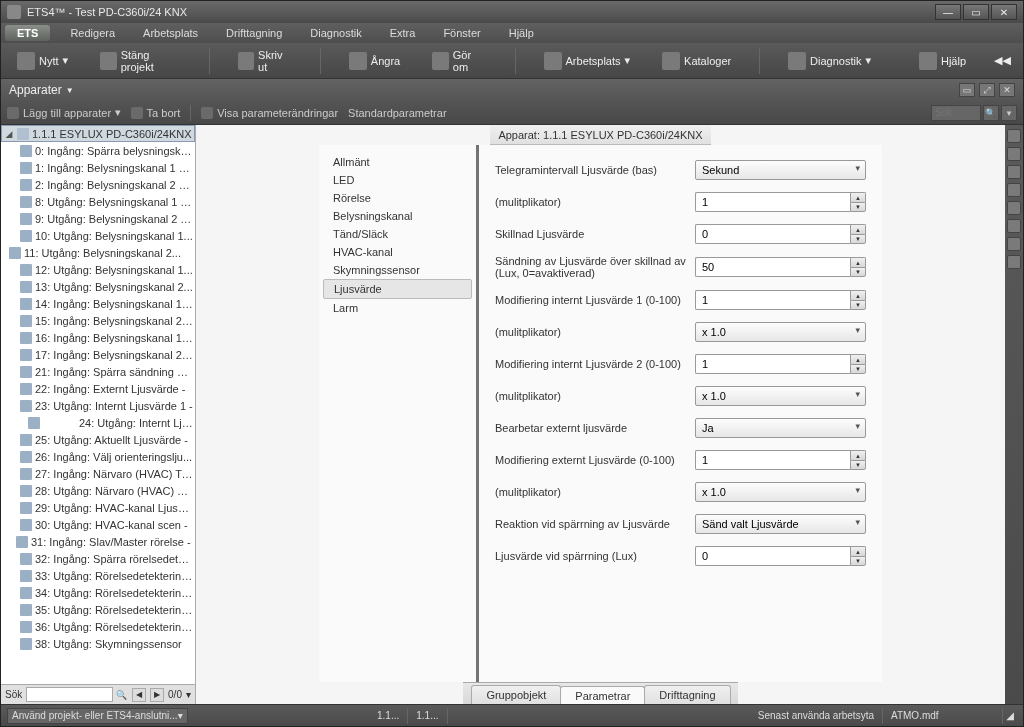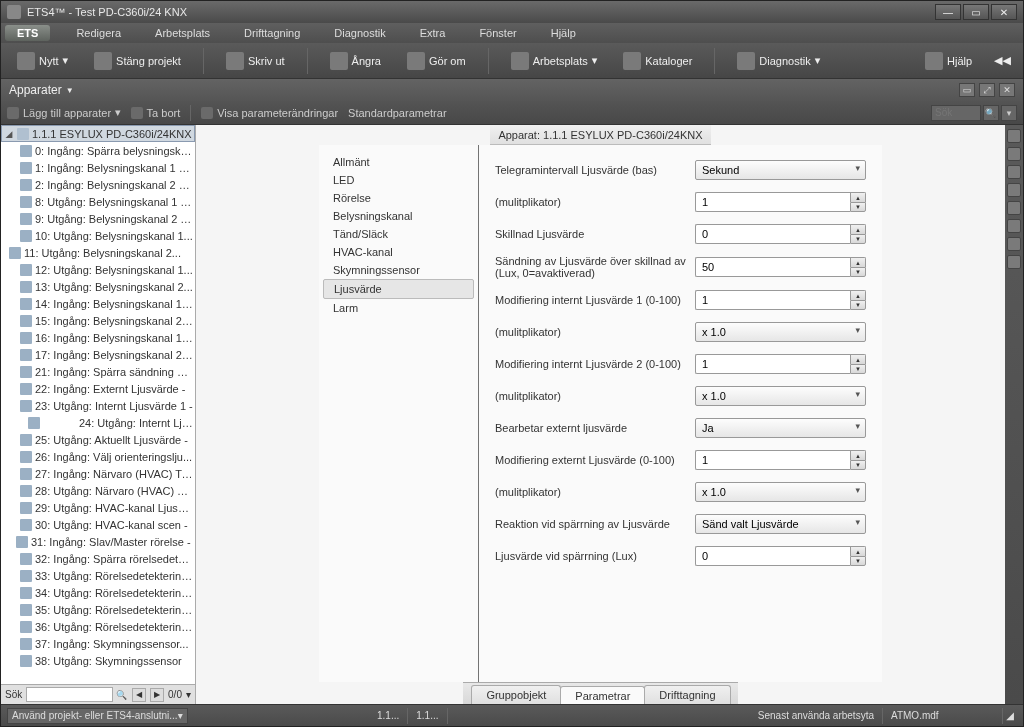--- a/index.html
+++ b/index.html
@@ -6,25 +6,25 @@
 body { background: #4a4a4a; width: 1024px; height: 727px; overflow: hidden; font-size: 11px; color: #333; }
 
 .window { width: 100%; height: 100%; display: flex; flex-direction: column; background: #5a5a5a; border: 1px solid #222; }
 
 .titlebar { height: 22px; background: linear-gradient(#6a6a6a,#4a4a4a); display: flex; align-items: center; padding: 0 6px; color: #e8e8e8; }
 .titlebar-icon { width: 14px; height: 14px; background: #888; border-radius: 2px; margin-right: 6px; }
 .titlebar-title { flex: 1; font-size: 11px; }
 .win-btns { display: flex; gap: 2px; }
 .win-btn { width: 26px; height: 16px; background: linear-gradient(#777,#555); border: 1px solid #333; display: flex; align-items: center; justify-content: center; color: #eee; font-size: 10px; cursor: pointer; }
 
-.menubar { height: 20px; background: linear-gradient(#5f5f5f,#4e4e4e); display: flex; align-items: center; padding: 0 4px; gap: 18px; }
+.menubar { height: 20px; background: linear-gradient(#5f5f5f,#4e4e4e); display: flex; align-items: center; padding: 0 4px; gap: 12px; }
 .menu-item { padding: 2px 8px; color: #ddd; font-size: 11px; cursor: pointer; }
 .menu-item.ets { background: linear-gradient(#8a8f8a,#5e635e); border-radius: 3px; color: #fff; font-weight: bold; padding: 2px 12px; }
 
-.toolbar { height: 36px; background: linear-gradient(#5a5a5a,#464646); display: flex; align-items: center; padding: 0 8px; gap: 10px; border-bottom: 1px solid #333; }
+.toolbar { height: 36px; background: linear-gradient(#5a5a5a,#464646); display: flex; align-items: center; padding: 0 8px; gap: 16px; border-bottom: 1px solid #333; }
 .tool-btn { display: flex; align-items: center; gap: 4px; padding: 4px 8px; color: #eee; font-size: 11px; cursor: pointer; border-radius: 3px; }
 .tool-icon { width: 18px; height: 18px; background: #7a7a7a; border-radius: 2px; display: inline-block; }
 .tool-sep { width: 1px; height: 26px; background: #666; margin: 0 4px; }
 .spacer { flex: 1; }
 .arrow-right { margin-left: auto; padding: 0 4px; color: #eee; cursor: pointer; }
 
 .panel-header { height: 22px; background: linear-gradient(#636363,#555); display: flex; align-items: center; padding: 0 8px; color: #eee; font-size: 12px; }
 .panel-header .dropdown-arrow { margin-left: 4px; font-size: 8px; }
 .panel-header .right-icons { margin-left: auto; display: flex; gap: 4px; }
 .panel-header .ri { width: 16px; height: 14px; background: #777; border: 1px solid #444; cursor: pointer; display:flex; align-items:center; justify-content:center; font-size:9px; color:#ddd; }
@@ -51,21 +51,21 @@
 .tree-label { overflow: hidden; text-overflow: ellipsis; }
 
 .bottom-search { height: 20px; background: #e0e0e0; border-top: 1px solid #aaa; display: flex; align-items: center; padding: 0 4px; gap: 4px; font-size: 10px; }
 .bottom-search input { flex: 1; min-width: 30px; height: 15px; border: 1px solid #aaa; font-size: 10px; padding: 0 3px; }
 .bottom-search .nav { width: 14px; height: 14px; background: #ddd; border: 1px solid #aaa; display: flex; align-items: center; justify-content: center; cursor: pointer; font-size: 8px; }
 
 .right-area { flex: 1; display: flex; flex-direction: column; background: #f5f5f5; overflow: hidden; align-items: center; }
 .apparat-header { height: 20px; background: linear-gradient(#f0f0f0,#e0e0e0); border-bottom: 1px solid #bbb; display: flex; align-items: center; padding: 0 8px; font-size: 11px; color: #333; }
 
 .param-area { flex: 1; display: flex; overflow: hidden; }
-.param-nav { width: 160px; background: #fafafa; border-right: 1px solid #737373; padding: 8px 4px; overflow-y: auto; }
+.param-nav { width: 160px; background: #fafafa; border-right: 3px solid #737373; padding: 8px 4px; overflow-y: auto; }
 .param-nav-item { padding: 3px 10px; font-size: 11px; cursor: pointer; color: #333; }
 .param-nav-item.selected { background: #e6e6e6; border: 1px solid #bbb; border-radius: 2px; }
 
 .param-form { flex: 1; padding: 14px 16px; overflow-y: auto; background: #fafafa; }
 .form-row { display: flex; align-items: center; margin-bottom: 10px; min-height: 22px; }
 .form-label { width: 200px; font-size: 11px; color: #333; padding-right: 8px; }
 .form-control { flex: 1; max-width: 330px; display: flex; }
 .form-select, .form-input { width: 100%; height: 20px; border: 1px solid #999; background: linear-gradient(#fdfdfd,#ececec); font-size: 11px; padding: 0 6px; border-radius: 2px; }
 .form-select { appearance: none; background: linear-gradient(#fdfdfd,#e6e6e6); }
 .select-wrap { position: relative; width: 100%; }
@@ -298,24 +298,20 @@
           <div class="tree-row" style="padding-left: 16px;">
             <span class="tree-icon obj"></span>
             <span class="tree-label">35: Utgång: Rörelsedetektering...</span>
           </div>
           <div class="tree-row" style="padding-left: 16px;">
             <span class="tree-icon obj"></span>
             <span class="tree-label">36: Utgång: Rörelsedetektering...</span>
           </div>
           <div class="tree-row" style="padding-left: 16px;">
             <span class="tree-icon obj"></span>
-            <span class="tree-label">37: Ingång: Skymningssensor...</span>
-          </div>
-          <div class="tree-row" style="padding-left: 16px;">
-            <span class="tree-icon obj"></span>
             <span class="tree-label">38: Utgång: Skymningssensor</span>
           </div>
         </div>
       <div class="bottom-search">
         <span>Sök</span>
         <input style="">
         <span style="font-size:9px">🔍</span>
         <div class="nav">◀</div>
         <div class="nav">▶</div>
         <span>0/0</span>

